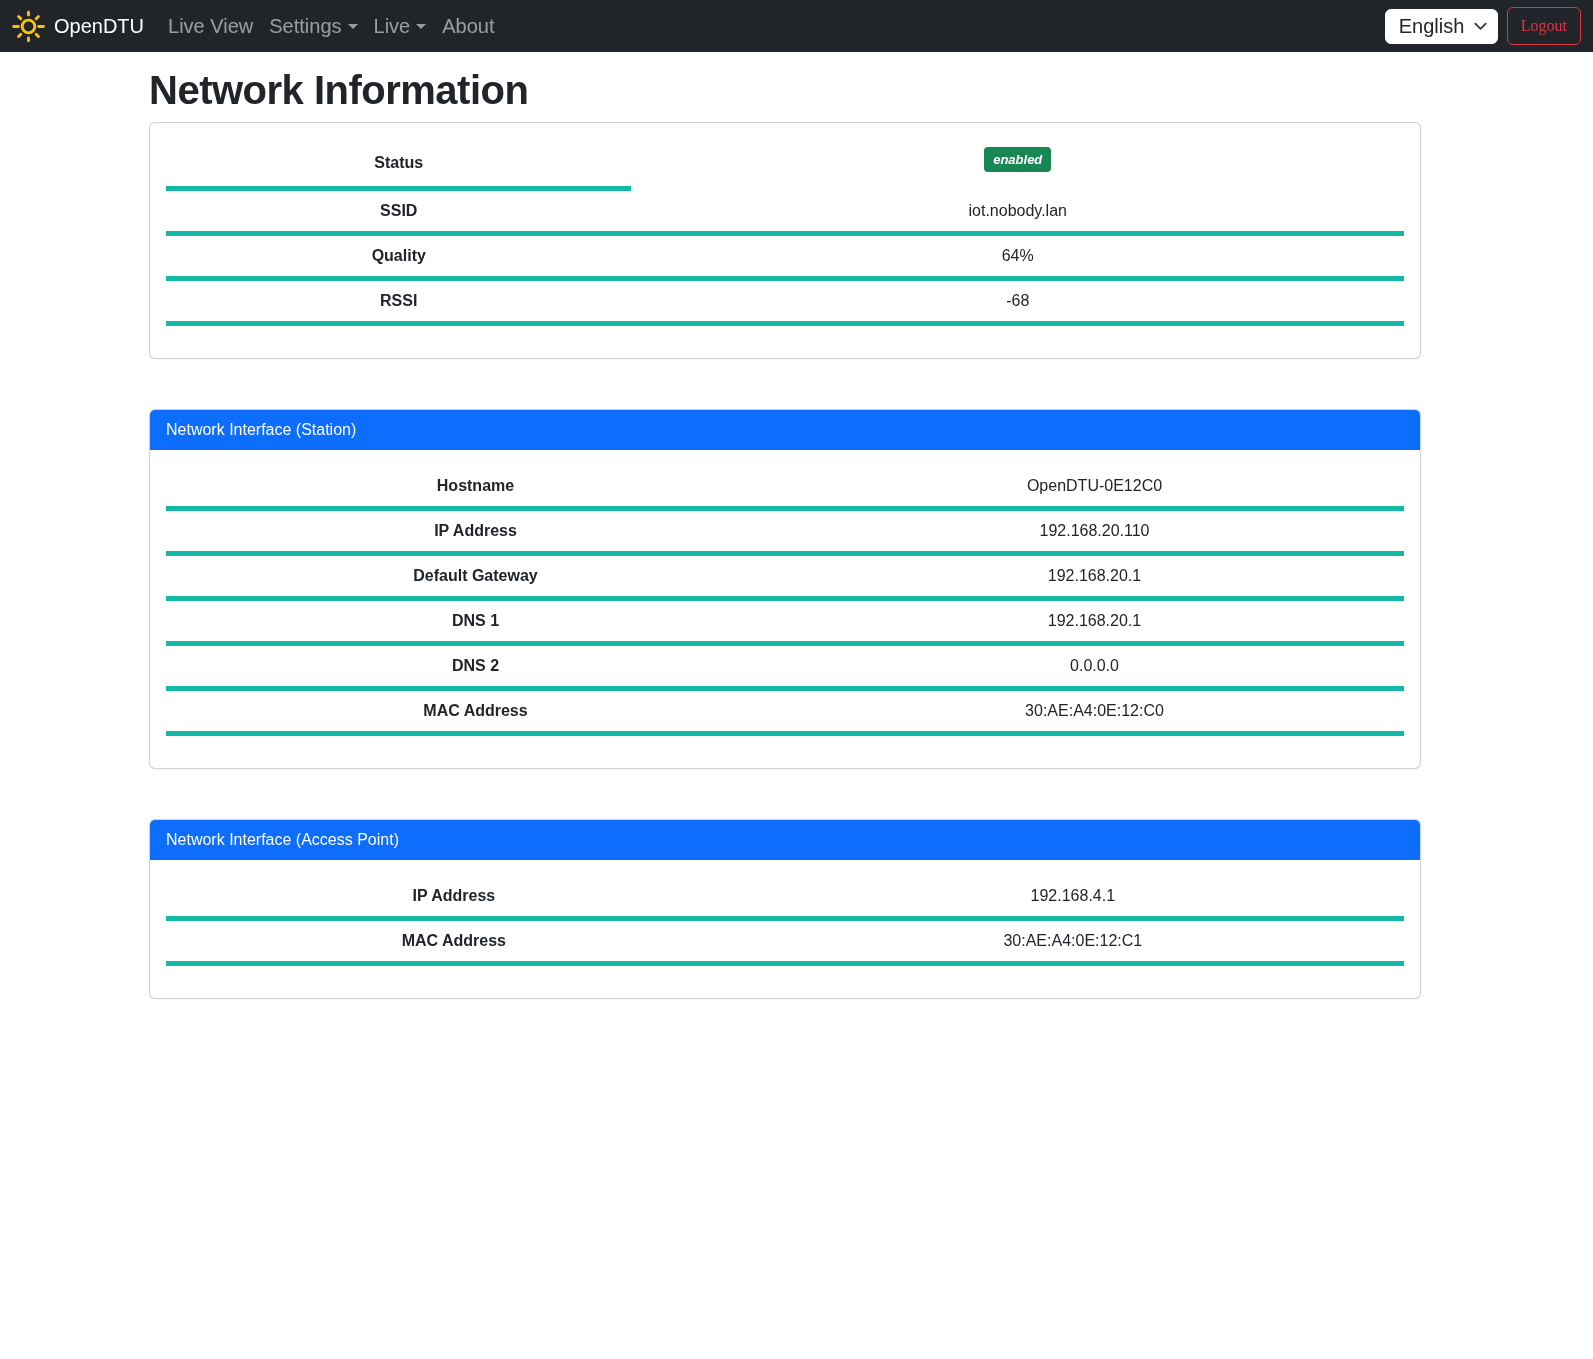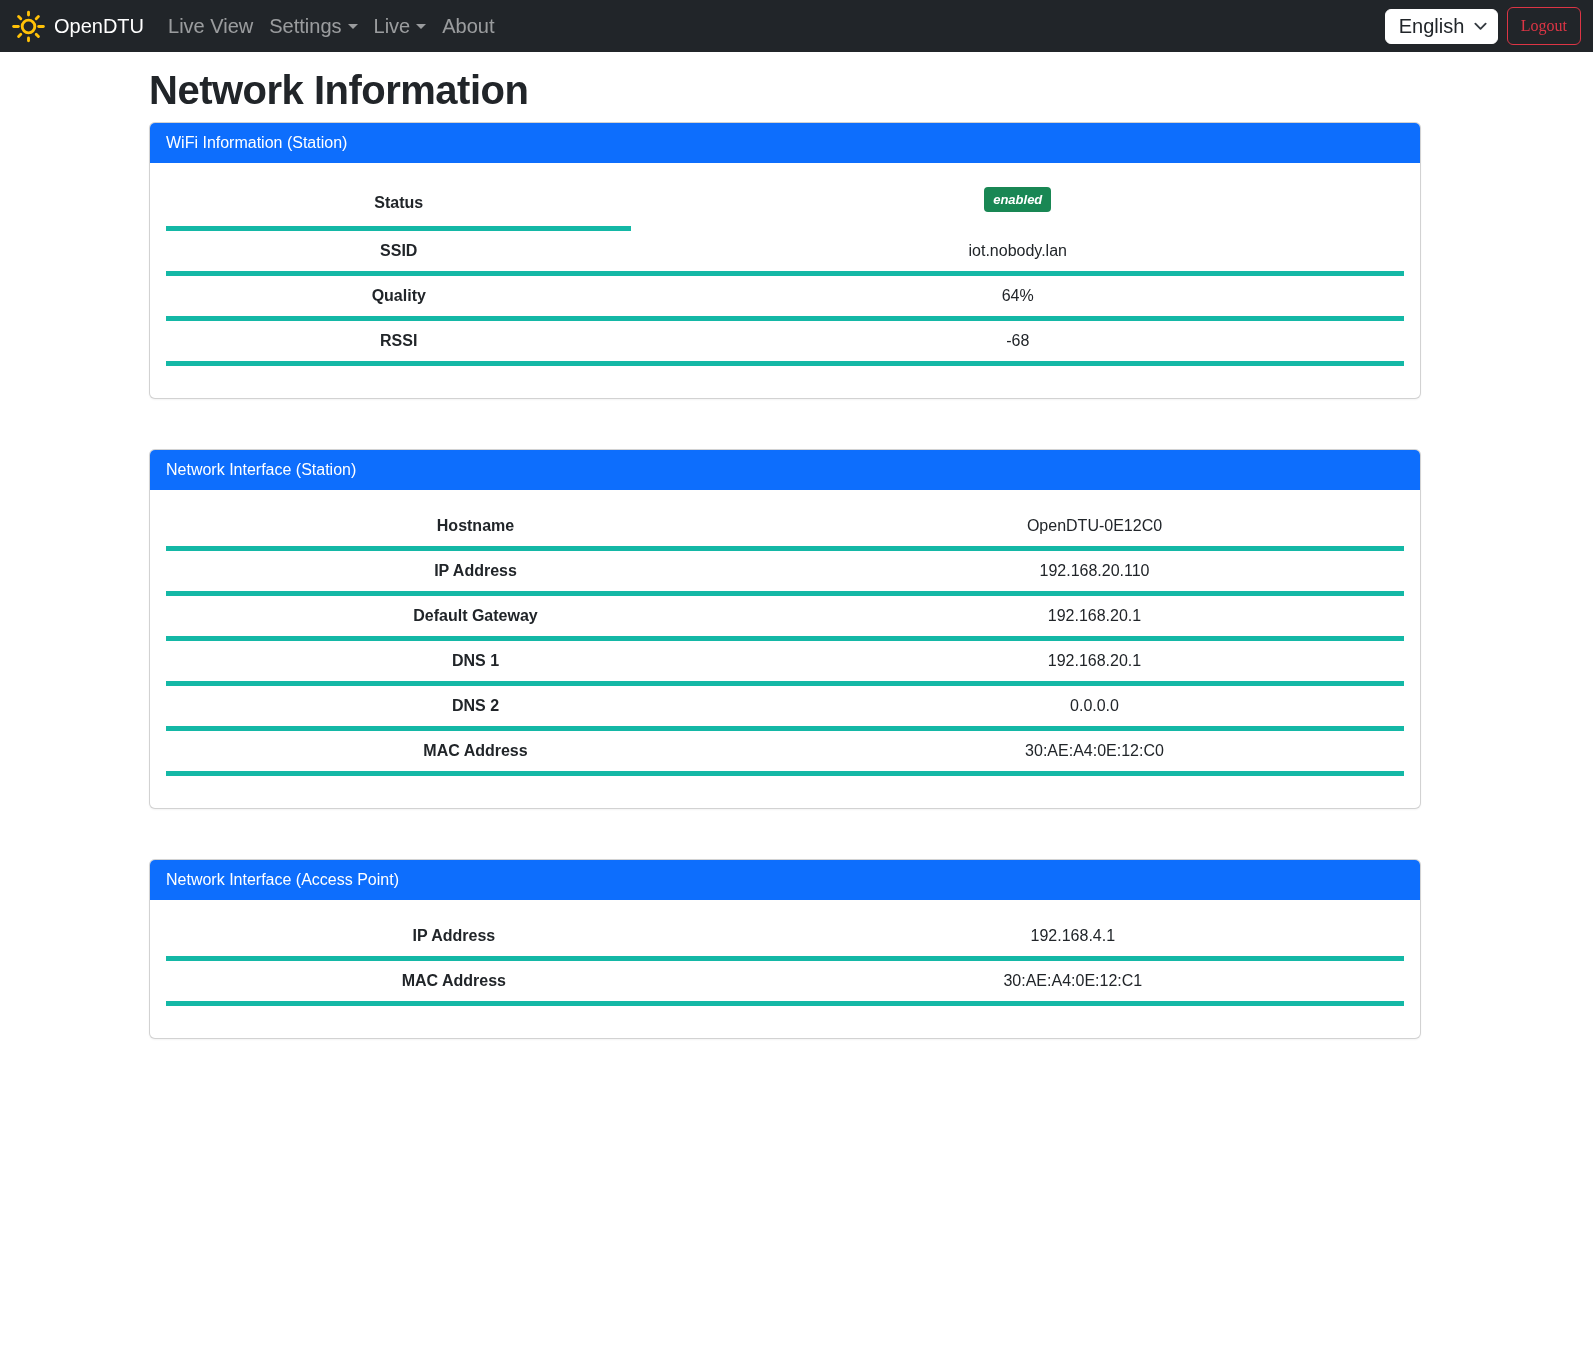--- a/index.html
+++ b/index.html
@@ -192,21 +192,20 @@
     </span>
   </div>
 
   <button class="logout-btn">Logout</button>
 </nav>
 
 <div class="container">
   <h1 class="page-title">Network Information</h1>
   <div id="cards">
       <div class="card">
-        <div class="card-header">WiFi Information (Station)</div>
         <div class="card-body">
           <table class="info-table">
             <tbody>
               <tr class="row-badge">
                 <th style="width: 37.6%;">Status</th>
                 <td><span class="badge badge-success">enabled</span></td>
               </tr>
               <tr>
                 <th style="width: 37.6%;">SSID</th>
                 <td>iot.nobody.lan</td>

